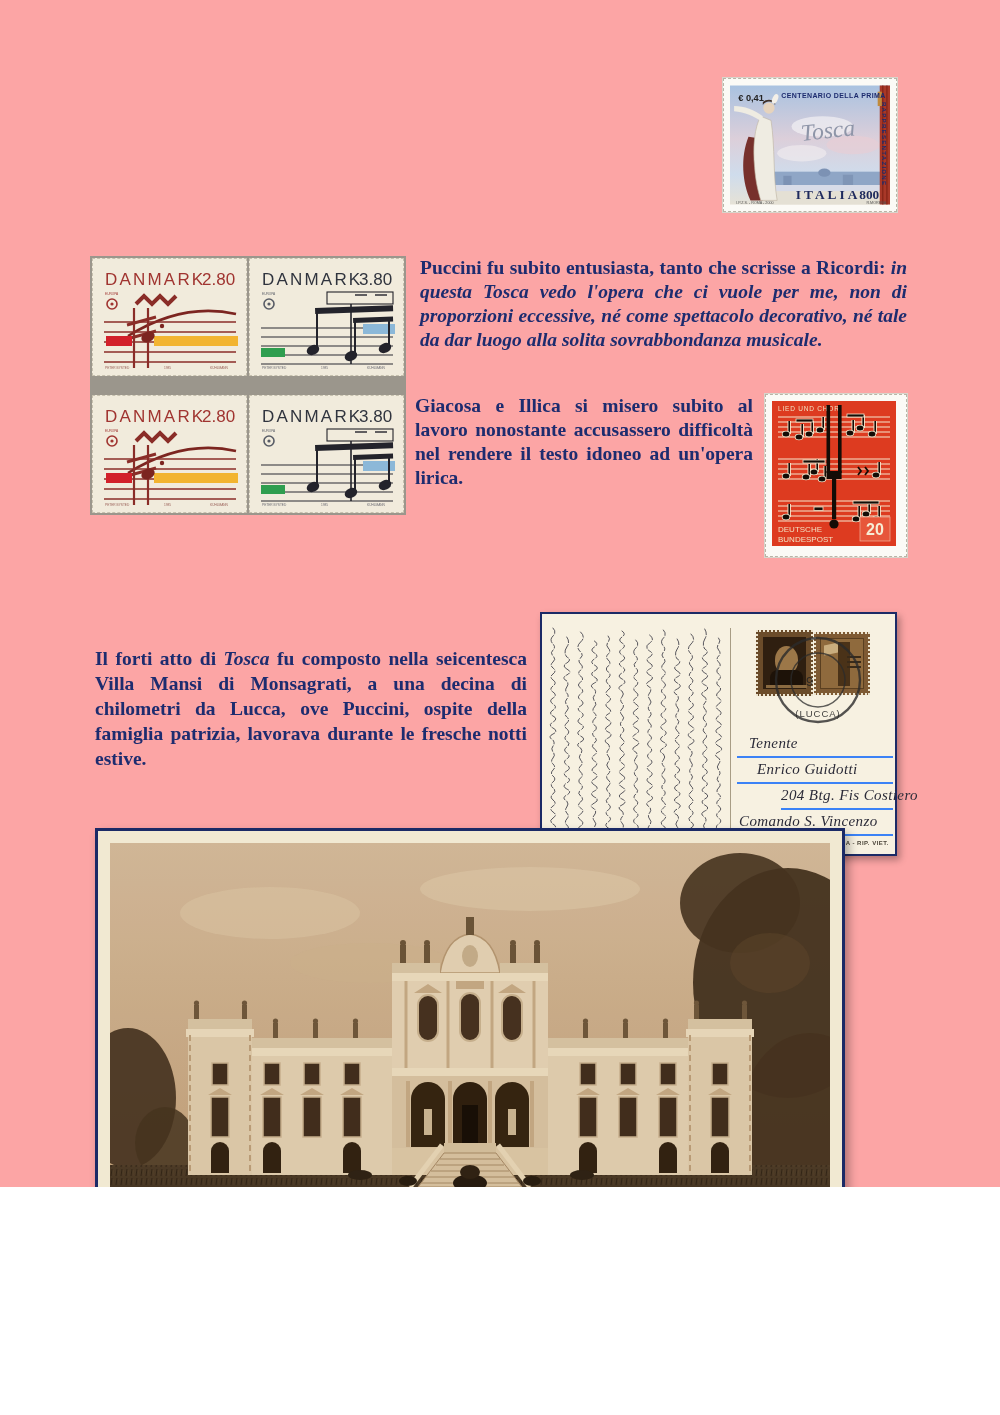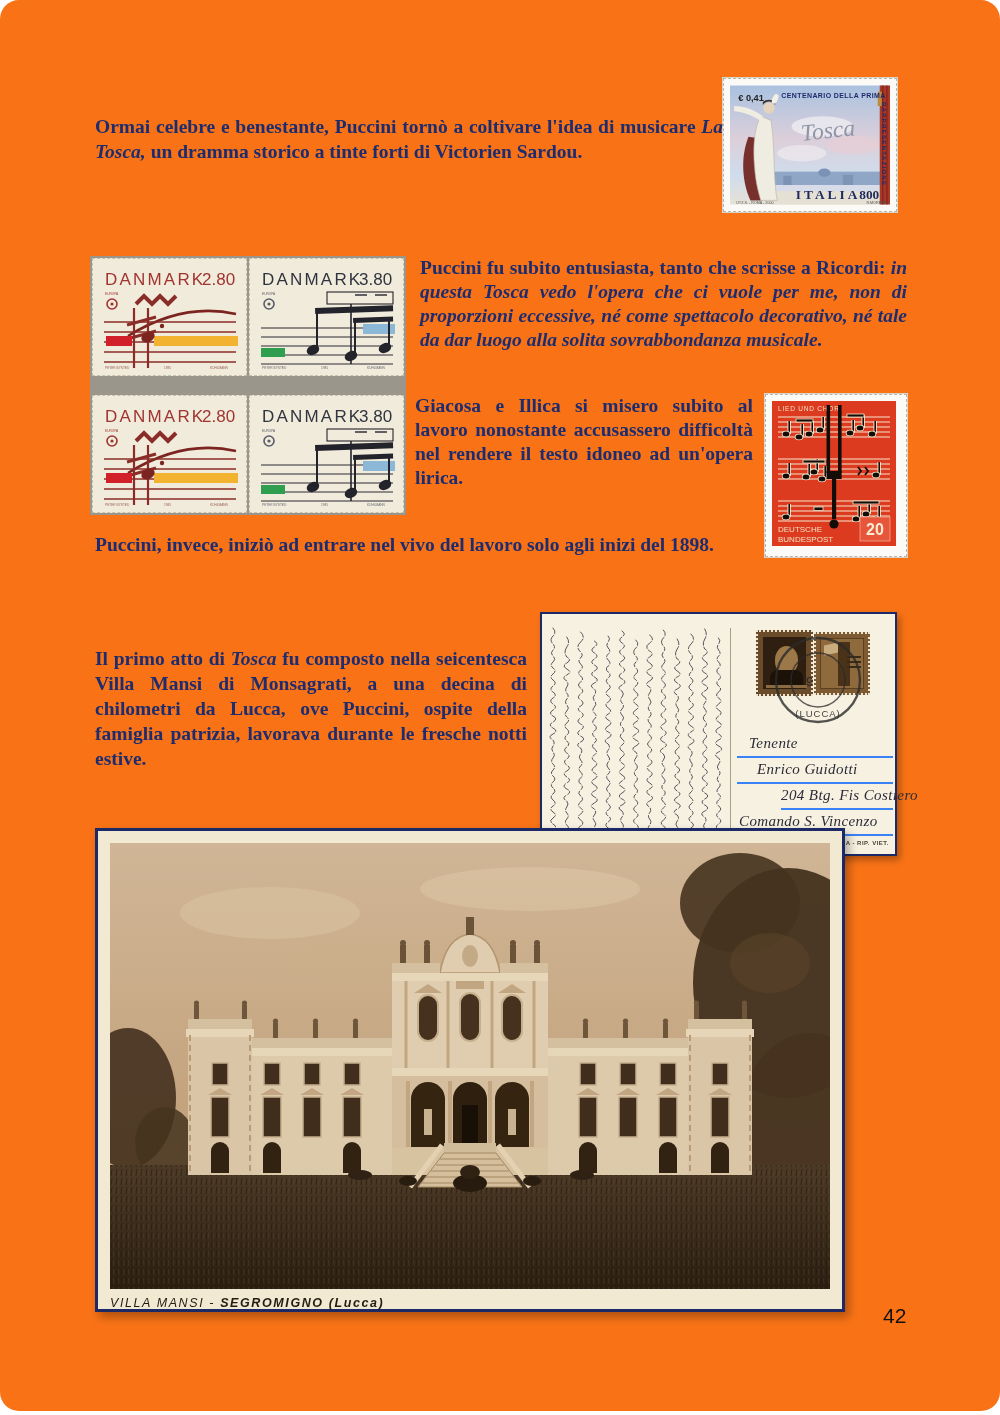--- a/index.html
+++ b/index.html
@@ -1,17 +1,17 @@
 <!DOCTYPE html>
 <html><head>
 <meta charset="utf-8">
 <style>
   html,body{margin:0;padding:0;background:#ffffff;}
-  .page{position:relative;width:1000px;height:1411px;background:#f97316;overflow:hidden;
-        font-family:"Liberation Serif",serif;border-radius:19px;}
+  .page{position:relative;width:1000px;height:1187px;background:#fca5a5;overflow:hidden;
+        font-family:"Liberation Serif",serif;}
   .para{position:absolute;margin:0;color:#1d2c6f;font-weight:bold;font-size:19.5px;
         line-height:25px;text-align:justify;}
   .para .it{font-style:italic;}
   .tight{line-height:24px;}
 
   
   .stampcell{position:absolute;background:#fbfaf6;border:1px dashed #b9b4a6;
              box-sizing:border-box;padding:6px;box-shadow:0 0 0 1px #d8d5cc;}
   .dk-block{position:absolute;left:90px;top:256px;display:flex;flex-direction:column;
             gap:19px;background:#9b968c;padding:2px;}
@@ -86,21 +86,20 @@
       <text x="50" y="12" font-size="6.8" font-weight="bold" fill="#1c2b6e" letter-spacing=".4">CENTENARIO DELLA PRIMA</text>
       <text transform="rotate(90 148 16)" x="148" y="16" font-size="6" font-weight="bold" fill="#1c2b6e" letter-spacing="1.2">RAPPRESENTAZIONE</text>
       <text x="70" y="54" class="serif" font-size="23" font-style="italic" fill="#8e95a8" transform="rotate(-6 70 54)">Tosca</text>
       <text x="64" y="111" class="serif" font-size="13" font-weight="bold" fill="#1e2a5e" letter-spacing="3">ITALIA</text>
       <text x="126" y="111" class="serif" font-size="13" font-weight="bold" fill="#1e2a5e">800</text>
       <text x="6" y="115.5" font-size="3.6" fill="#555">I.P.Z.S. - ROMA - 2000</text>
       <text x="133" y="115.5" font-size="3.6" fill="#555">R.MORENA</text>
     </svg>
   </div>
 
-  <p class="para" style="left:95px;top:114px;width:628px;"><span>Ormai celebre e benestante, Puccini tornò a coltivare l'idea di musicare </span><span class="it">La Tosca,</span><span> un dramma storico a tinte forti di Victorien Sardou.</span></p>
 
   <div class="dk-block">
     <div class="dk-row">
 
       <div class="dk-stamp">
         <svg width="143" height="106" viewBox="0 0 143 106">
           <rect width="143" height="106" fill="#f1ebdc"></rect>
           <text x="7" y="21" font-size="17" fill="#a03430" letter-spacing="2.2">DANMARK</text>
           <text x="104" y="21" font-size="17" fill="#a03430">2.80</text>
           <text x="7" y="31" font-size="3.2" fill="#a03430">EUROPA</text>
@@ -310,21 +309,20 @@
         <rect x="60" y="78" width="4.2" height="40"></rect>
         <circle cx="62" cy="123" r="4.6"></circle>
       </g>
       <rect x="88" y="116" width="30" height="24" fill="#e7563a" stroke="#f0b49e" stroke-width=".7"></rect>
       <text x="103" y="134" font-size="16" font-weight="bold" fill="#f6ecd4" text-anchor="middle">20</text>
       <text x="6" y="131" font-size="8" fill="#f2dfc0">DEUTSCHE</text>
       <text x="6" y="141" font-size="8" fill="#f2dfc0">BUNDESPOST</text>
     </svg>
   </div>
 
-  <p class="para" style="left:95px;top:532px;width:700px;text-align:left;"><span>Puccini, invece, iniziò ad entrare nel vivo del lavoro solo agli inizi del 1898.</span></p>
 
   <div class="postcard">
     <svg id="hw-lines" width="182" height="228" style="position:absolute;left:6px;top:6px;">
         <path d="M 5 8 q 4.1 4 0 8 q -4.1 4 0 8 q 3.3 3 0 6 q -3.3 3 0 6 q 3.7 3 0 6 q -3.7 3 0 6 q 4.1 3 0 6 q -4.1 3 0 6 q 4.5 3 0 6 q -4.5 3 0 6 q 4.9 3 0 6 q -4.9 3 0 6 q 5.3 3 0 6 q -5.3 3 0 6 q 5.7 3 0 6 q -5.7 3 0 6 q 6.1 3 0 6 q -6.1 3 0 6 q 2.5 3 0 6 q -2.5 3 0 6 q 2.9 3 0 6 q -2.9 3 0 6 q 3.3 3 0 6 q -3.3 3 0 6 q 3.7 3 0 6 q -3.7 3 0 6 q 4.1 3 0 6 q -4.1 3 0 6 q 4.5 3 0 6 q -4.5 3 0 6 q 4.9 3 0 6 q -4.9 3 0 6 q 5.3 3 0 6 q -5.3 3 0 6"></path>
         <path d="M 18.8 17 q 3.7 5 0 10 q -3.7 5 0 10 q 5.7 3 0 6 q -5.7 3 0 6 q 6.1 3 0 6 q -6.1 3 0 6 q 2.5 3 0 6 q -2.5 3 0 6 q 2.9 3 0 6 q -2.9 3 0 6 q 3.3 3 0 6 q -3.3 3 0 6 q 3.7 3 0 6 q -3.7 3 0 6 q 4.1 3 0 6 q -4.1 3 0 6 q 4.5 3 0 6 q -4.5 3 0 6 q 4.9 3 0 6 q -4.9 3 0 6 q 5.3 3 0 6 q -5.3 3 0 6 q 5.7 3 0 6 q -5.7 3 0 6 q 6.1 3 0 6 q -6.1 3 0 6 q 2.5 3 0 6 q -2.5 3 0 6 q 2.9 3 0 6 q -2.9 3 0 6 q 3.3 3 0 6 q -3.3 3 0 6"></path>
         <path d="M 32.6 12 q 5.5 5 0 10 q -5.5 5 0 10 q 3.5 3 0 6 q -3.5 3 0 6 q 3.9 3 0 6 q -3.9 3 0 6 q 4.3 3 0 6 q -4.3 3 0 6 q 4.7 3 0 6 q -4.7 3 0 6 q 5.1 3 0 6 q -5.1 3 0 6 q 5.5 3 0 6 q -5.5 3 0 6 q 5.9 3 0 6 q -5.9 3 0 6 q 6.3 3 0 6 q -6.3 3 0 6 q 2.7 3 0 6 q -2.7 3 0 6 q 3.1 3 0 6 q -3.1 3 0 6 q 3.5 3 0 6 q -3.5 3 0 6 q 3.9 3 0 6 q -3.9 3 0 6 q 4.3 3 0 6 q -4.3 3 0 6 q 4.7 3 0 6 q -4.7 3 0 6 q 5.1 3 0 6 q -5.1 3 0 6 q 5.5 3 0 6 q -5.5 3 0 6"></path>
         <path d="M 46.400000000000006 21 q 5.1 3 0 6 q -5.1 3 0 6 q 5.5 3 0 6 q -5.5 3 0 6 q 5.9 3 0 6 q -5.9 3 0 6 q 6.3 3 0 6 q -6.3 3 0 6 q 2.7 3 0 6 q -2.7 3 0 6 q 3.1 3 0 6 q -3.1 3 0 6 q 3.5 3 0 6 q -3.5 3 0 6 q 3.9 3 0 6 q -3.9 3 0 6 q 4.3 3 0 6 q -4.3 3 0 6 q 4.7 3 0 6 q -4.7 3 0 6 q 5.1 3 0 6 q -5.1 3 0 6 q 5.5 3 0 6 q -5.5 3 0 6 q 5.9 3 0 6 q -5.9 3 0 6 q 6.3 3 0 6 q -6.3 3 0 6 q 2.7 3 0 6 q -2.7 3 0 6 q 3.1 3 0 6 q -3.1 3 0 6 q 3.5 3 0 6 q -3.5 3 0 6"></path>
         <path d="M 60.2 16 q 2.9 3 0 6 q -2.9 3 0 6 q 3.3 3 0 6 q -3.3 3 0 6 q 3.7 3 0 6 q -3.7 3 0 6 q 4.1 3 0 6 q -4.1 3 0 6 q 4.5 3 0 6 q -4.5 3 0 6 q 4.9 3 0 6 q -4.9 3 0 6 q 5.3 3 0 6 q -5.3 3 0 6 q 5.7 3 0 6 q -5.7 3 0 6 q 6.1 3 0 6 q -6.1 3 0 6 q 2.5 3 0 6 q -2.5 3 0 6 q 2.9 3 0 6 q -2.9 3 0 6 q 3.3 3 0 6 q -3.3 3 0 6 q 3.7 3 0 6 q -3.7 3 0 6 q 4.1 3 0 6 q -4.1 3 0 6 q 4.5 3 0 6 q -4.5 3 0 6 q 4.9 3 0 6 q -4.9 3 0 6 q 5.3 3 0 6 q -5.3 3 0 6"></path>
         <path d="M 74 11 q 4.7 3 0 6 q -4.7 3 0 6 q 5.1 3 0 6 q -5.1 3 0 6 q 5.5 3 0 6 q -5.5 3 0 6 q 5.9 3 0 6 q -5.9 3 0 6 q 6.3 3 0 6 q -6.3 3 0 6 q 2.7 3 0 6 q -2.7 3 0 6 q 3.1 3 0 6 q -3.1 3 0 6 q 3.5 3 0 6 q -3.5 3 0 6 q 3.9 3 0 6 q -3.9 3 0 6 q 4.3 3 0 6 q -4.3 3 0 6 q 4.7 3 0 6 q -4.7 3 0 6 q 5.1 3 0 6 q -5.1 3 0 6 q 5.5 3 0 6 q -5.5 3 0 6 q 5.9 3 0 6 q -5.9 3 0 6 q 6.3 3 0 6 q -6.3 3 0 6 q 2.7 3 0 6 q -2.7 3 0 6 q 3.1 3 0 6 q -3.1 3 0 6"></path>
         <path d="M 87.80000000000001 20 q 4.3 4 0 8 q -4.3 4 0 8 q 3.5 3 0 6 q -3.5 3 0 6 q 3.9 3 0 6 q -3.9 3 0 6 q 4.3 3 0 6 q -4.3 3 0 6 q 4.7 3 0 6 q -4.7 3 0 6 q 5.1 3 0 6 q -5.1 3 0 6 q 5.5 3 0 6 q -5.5 3 0 6 q 5.9 3 0 6 q -5.9 3 0 6 q 6.3 3 0 6 q -6.3 3 0 6 q 2.7 3 0 6 q -2.7 3 0 6 q 3.1 3 0 6 q -3.1 3 0 6 q 3.5 3 0 6 q -3.5 3 0 6 q 3.9 3 0 6 q -3.9 3 0 6 q 4.3 3 0 6 q -4.3 3 0 6 q 4.7 3 0 6 q -4.7 3 0 6 q 5.1 3 0 6 q -5.1 3 0 6"></path>
@@ -361,21 +359,21 @@
 
     <div class="addr">
       <div class="line" style="padding-left:12px;">Tenente</div>
       <div class="line" style="padding-left:20px;">Enrico Guidotti</div>
       <div class="line" style="padding-left:0;margin-left:44px;">204 Btg. Fis Costiero</div>
       <div class="line" style="padding-left:2px;">Comando S. Vincenzo</div>
     </div>
     <div class="imprint">A - RIP. VIET.</div>
   </div>
 
-  <p class="para" style="left:95px;top:646px;width:432px;"><span>Il primo atto di </span><span class="it">Tosca</span><span> fu composto nella seicentesca Villa Mansi di Monsagrati, a una decina di chilometri da Lucca, ove Puccini, ospite della famiglia patrizia, lavorava durante le fresche notti estive.</span></p>
+  <p class="para" style="left:95px;top:646px;width:432px;"><span>Il forti atto di </span><span class="it">Tosca</span><span> fu composto nella seicentesca Villa Mansi di Monsagrati, a una decina di chilometri da Lucca, ove Puccini, ospite della famiglia patrizia, lavorava durante le fresche notti estive.</span></p>
 
   <div class="photo">
     <svg width="720" height="446" viewBox="0 0 720 446">
       <defs>
         <linearGradient id="sky" x1="0" y1="0" x2="0" y2="1">
           <stop offset="0" stop-color="#d8bf9f"></stop>
             <stop offset=".6" stop-color="#caab85"></stop>
           <stop offset="1" stop-color="#bfa078"></stop>
         </linearGradient>
         <linearGradient id="grass" x1="0" y1="0" x2="0" y2="1">

